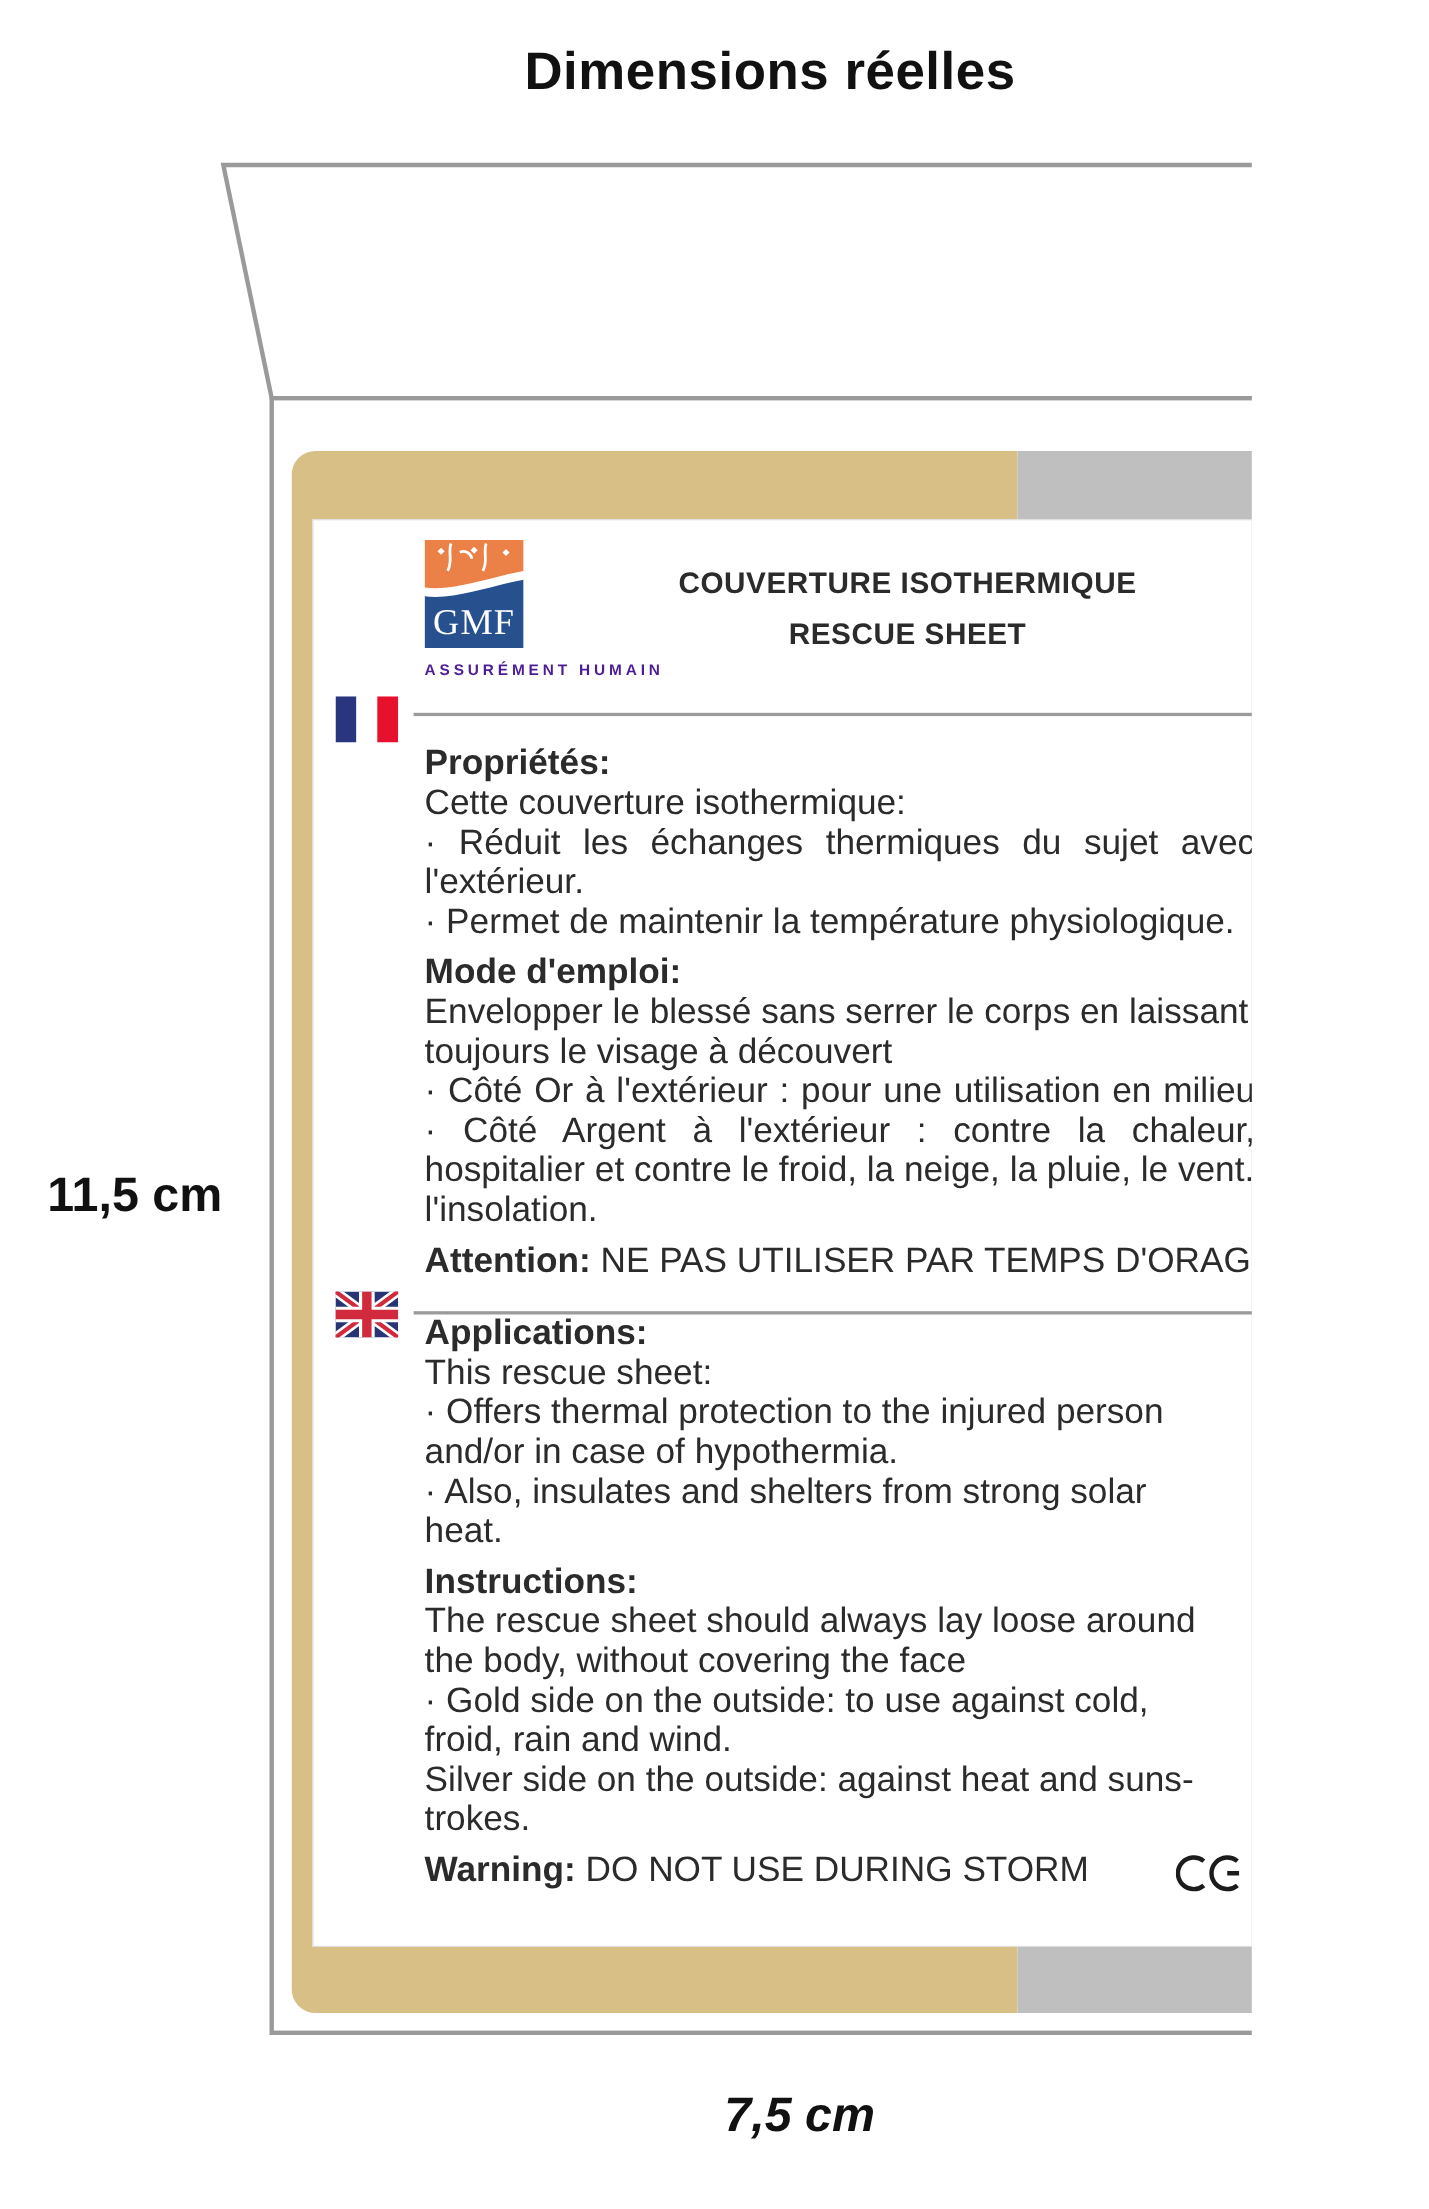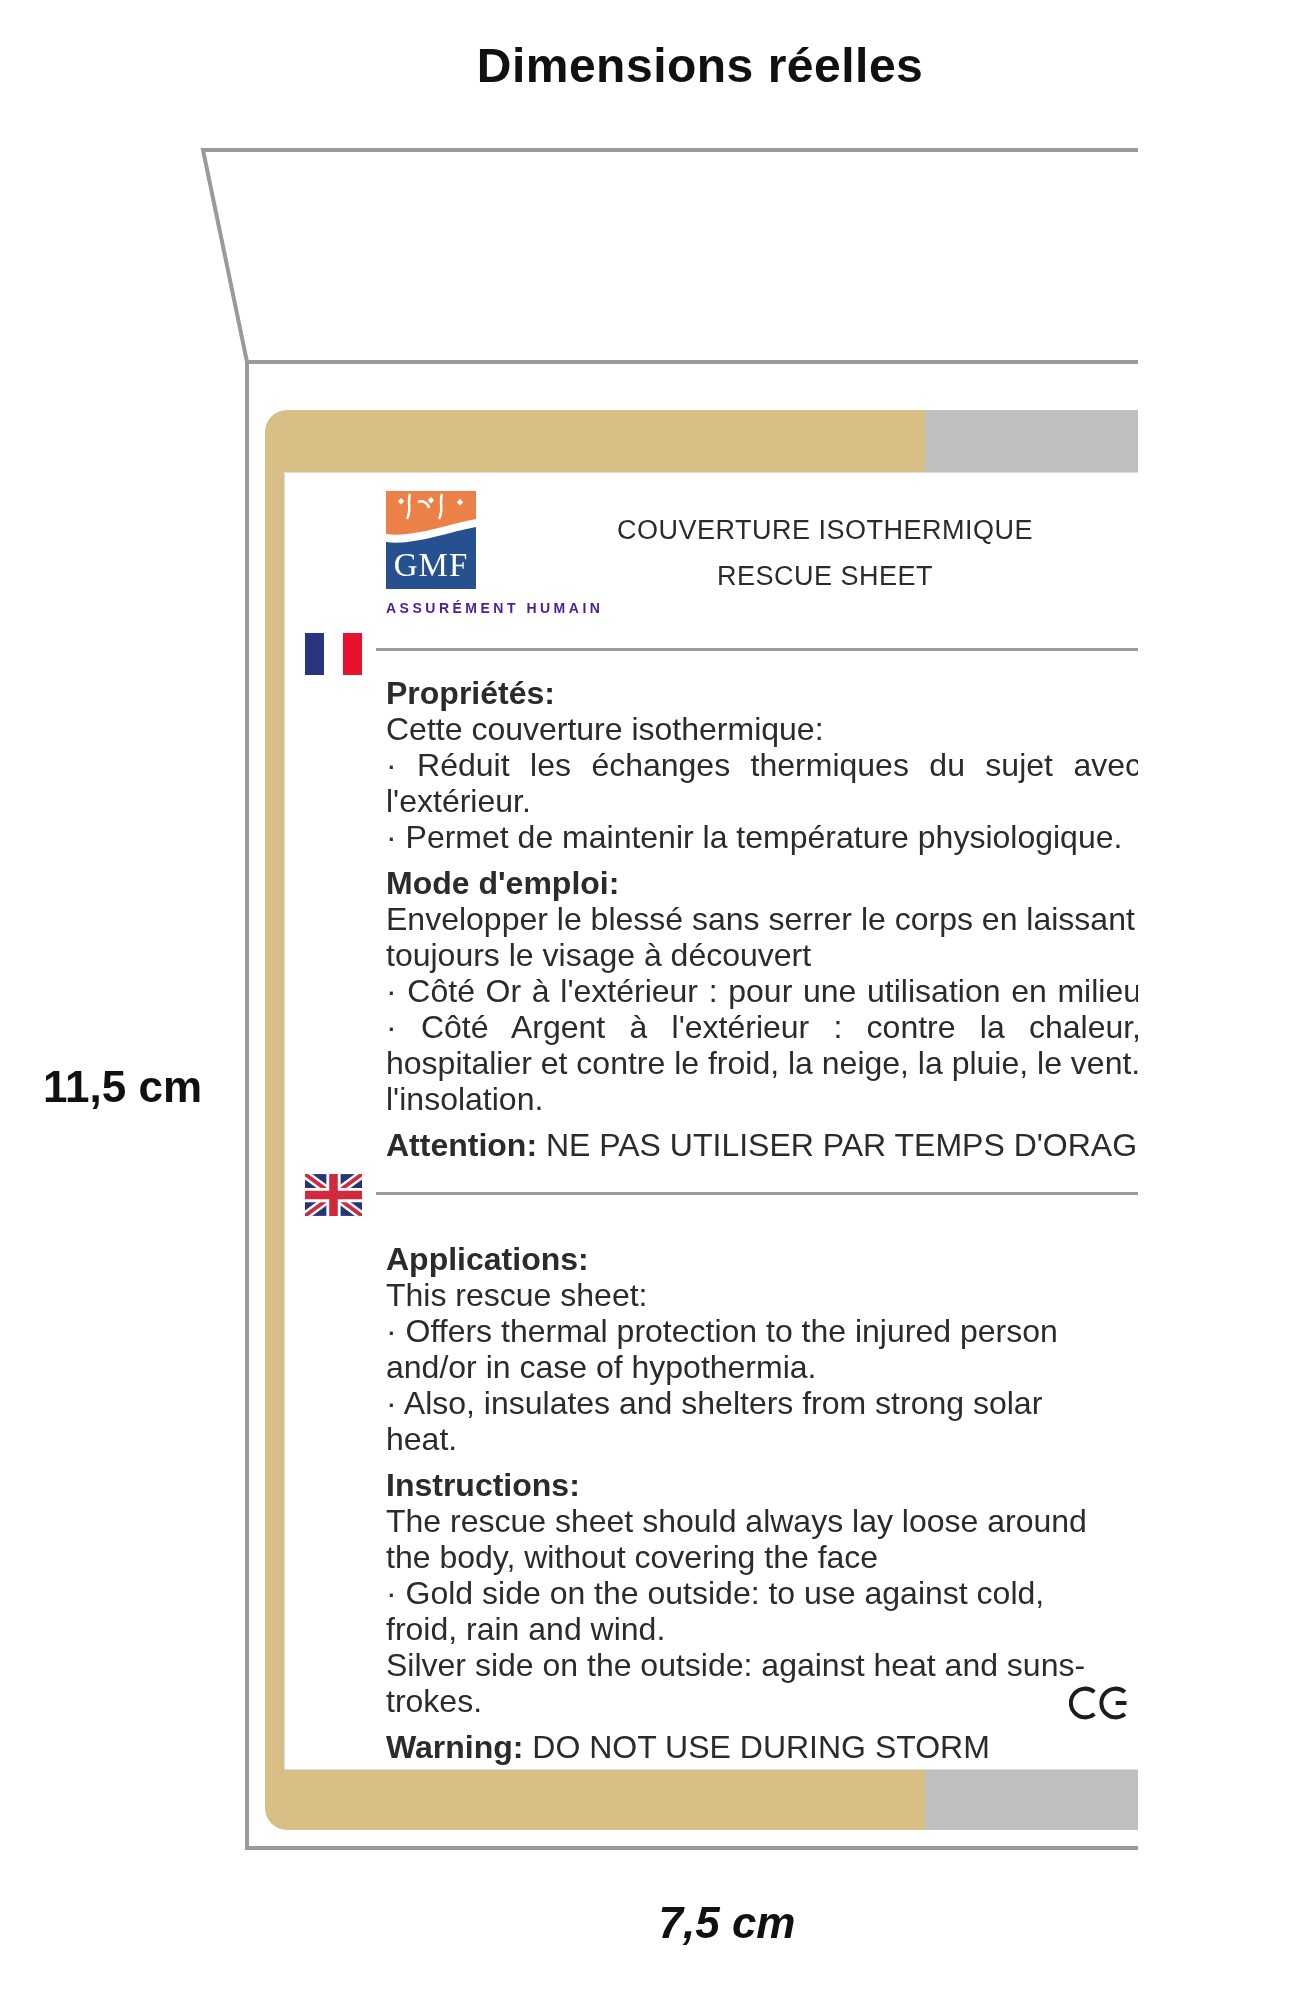--- a/index.html
+++ b/index.html
@@ -21,31 +21,31 @@
     position:absolute;left:284px;top:472px;width:906px;height:1298px;
     background:#fff;border:1px solid #dcdcdc;box-sizing:border-box;
   }
   .logo{position:absolute;left:101px;top:18px;}
   .logo .tagline{
     margin-top:7px;font-size:14px;font-weight:600;letter-spacing:3.5px;
     color:#4c1d95;white-space:nowrap;
   }
   .label-header{
     position:absolute;left:280px;top:34px;width:520px;text-align:center;
-    font-weight:400;font-size:27px;line-height:46px;letter-spacing:.5px;color:#2b2b2b;
+    font-weight:700;font-size:27px;line-height:46px;letter-spacing:.5px;color:#2b2b2b;
   }
   .flag{position:absolute;left:20px;}
   .flag-fr{top:160px;}
   .flag-uk{top:701px;}
   .divider{position:absolute;left:91px;width:765px;height:3px;background:#9b9b9b;}
   .divider-1{top:175px;}
   .divider-2{top:719px;}
   .lines{position:absolute;left:101px;width:755px;}
   .lines-fr{top:202px;}
-  .lines-en{top:768px;}
+  .lines-en{top:720px;}
   .line{font-size:32px;line-height:36px;white-space:nowrap;}
   .line.bold{font-weight:700;}
   .line.gap{margin-top:10px;}
   .line.stretch{white-space:normal;text-align:justify;text-align-last:justify;width:755px;}
   .line b{font-weight:700;}
   .ce{position:absolute;left:784px;top:1205px;}
   .dim{position:absolute;font-weight:800;color:#111;}
   .dim-h{left:15px;top:1062px;width:215px;text-align:center;font-size:44px;}
   .dim-w{left:527px;top:1898px;width:400px;text-align:center;font-size:44px;font-style:italic;}
 </style>

